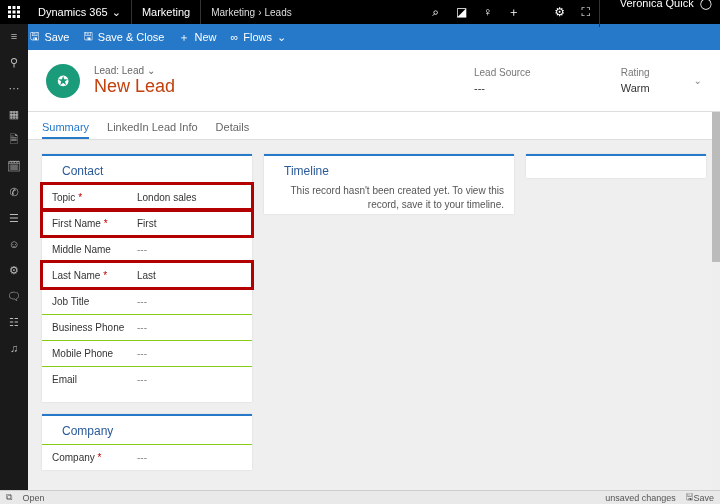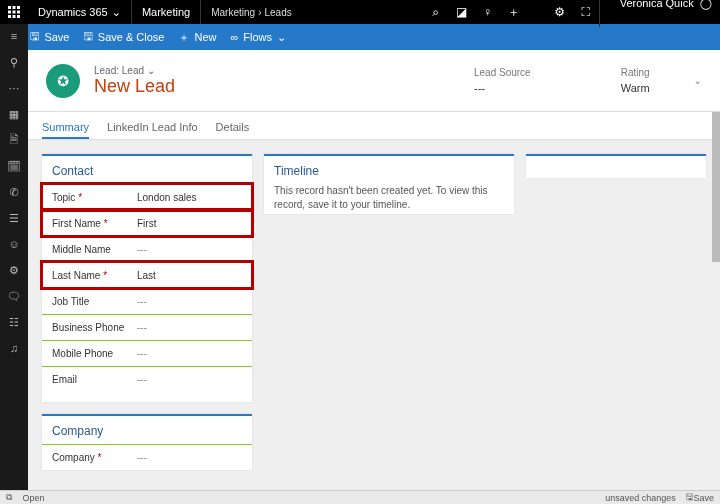--- a/index.html
+++ b/index.html
@@ -40,22 +40,22 @@
   .tabs { background:#fff; height:28px; display:flex; align-items:flex-end; padding:0 14px; gap:18px; font-size:11px; border-bottom:1px solid #ddd;}
   .tabs .tab { padding-bottom:6px; color:#666; cursor:pointer; }
   .tabs .tab.active { color:#2678c8; border-bottom:2px solid #2678c8; padding-bottom:4px;}
   
   
   .content { padding:14px; display:flex; gap:12px; height:calc(100% - 90px); overflow:auto;}
   .card { background:#fff; border-top:2px solid #2678c8; box-shadow:0 0 2px rgba(0,0,0,0.1);}
   .col1 { width:210px; display:flex; flex-direction:column; gap:12px;}
   .col2 { flex:1;}
   .col3 { width:180px;}
-  .card .title { font-size:12px; color:#2a5a99; padding:8px 10px 6px; }
-  .timeline .msg { font-size:10px; color:#555; padding:0 10px 10px; line-height:1.4;}
+  .card .title { font-size:12px; color:#2a5a99; padding:8px 20px 6px; }
+  .timeline .msg { font-size:10px; color:#555; padding:0 10px 10px; line-height:1.4;text-align:right;}
   
   .fieldrow { display:flex; align-items:center; height:26px; border-top:1px solid #84cc16; padding:0 10px; font-size:10px;}
   .fieldrow:first-of-type{border-top:none;}
   .fieldrow .lab { width:85px; color:#333;}
   .fieldrow .req { color:#b00;}
   .fieldrow .val { flex:1; color:#333;}
   .fieldrow .val.dash { color:#888;}
   
   .hl { outline:3px solid #b30000; outline-offset:-1px;}
   

